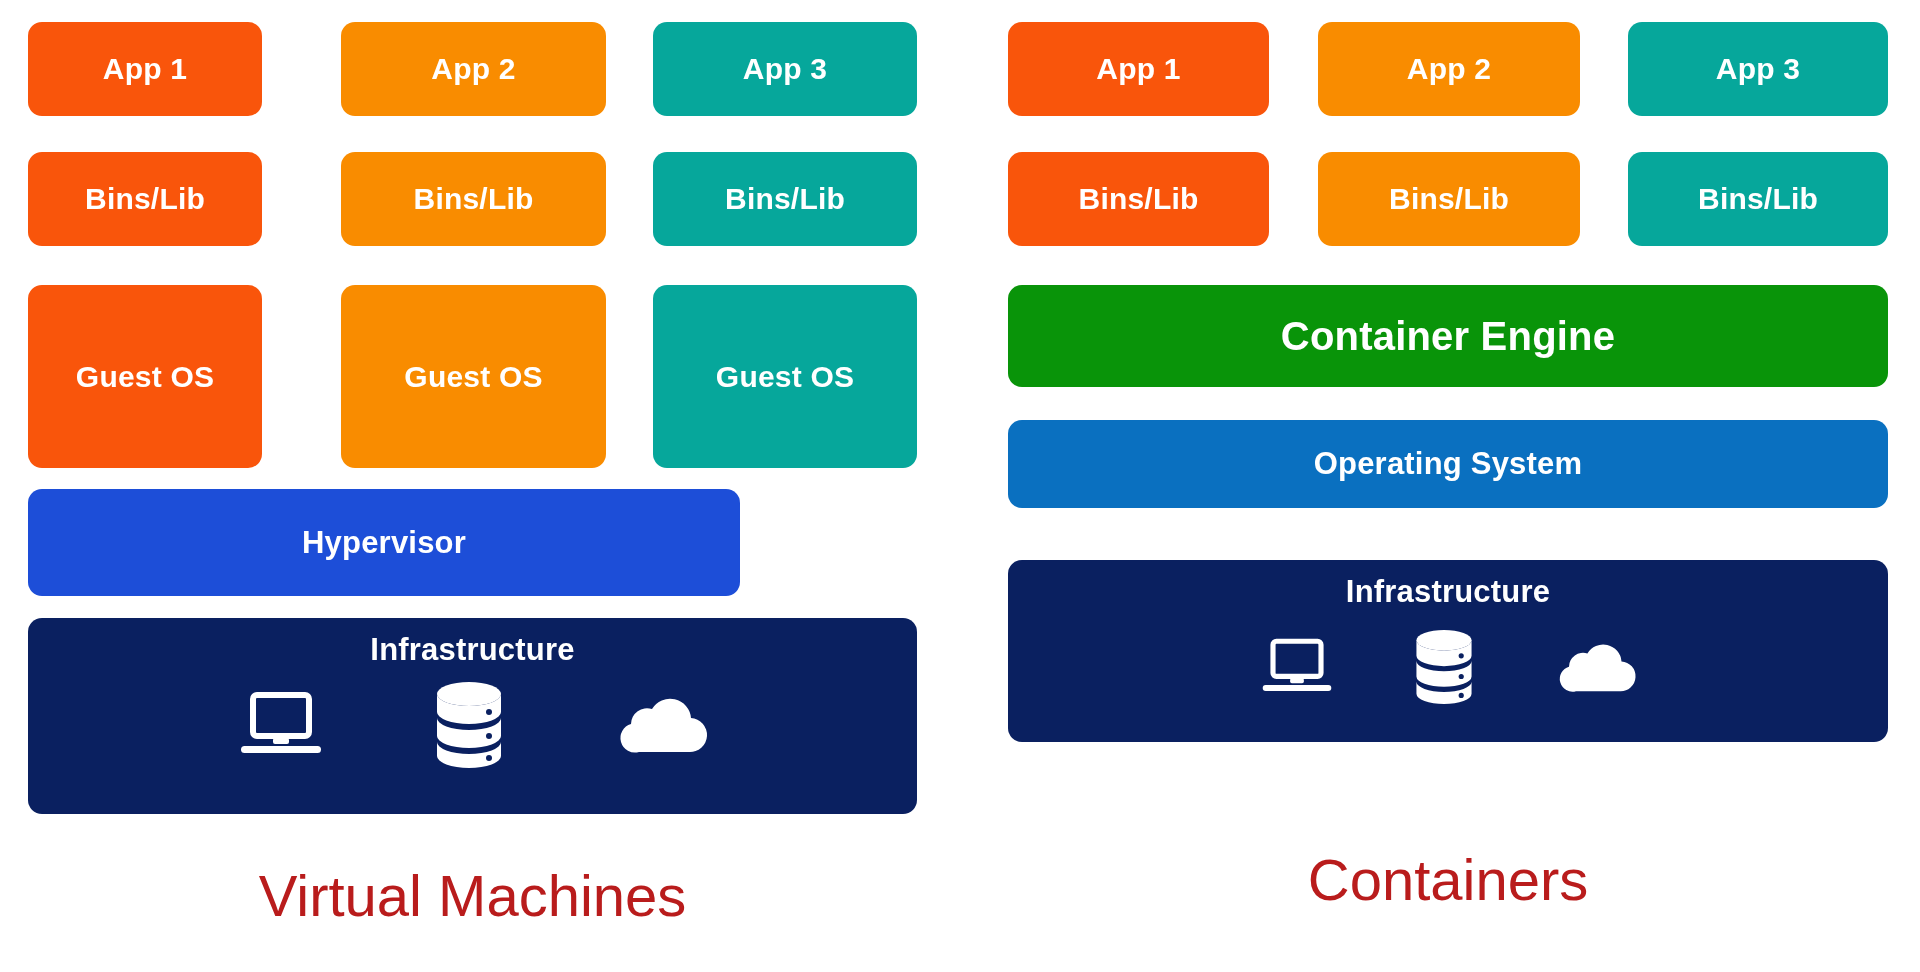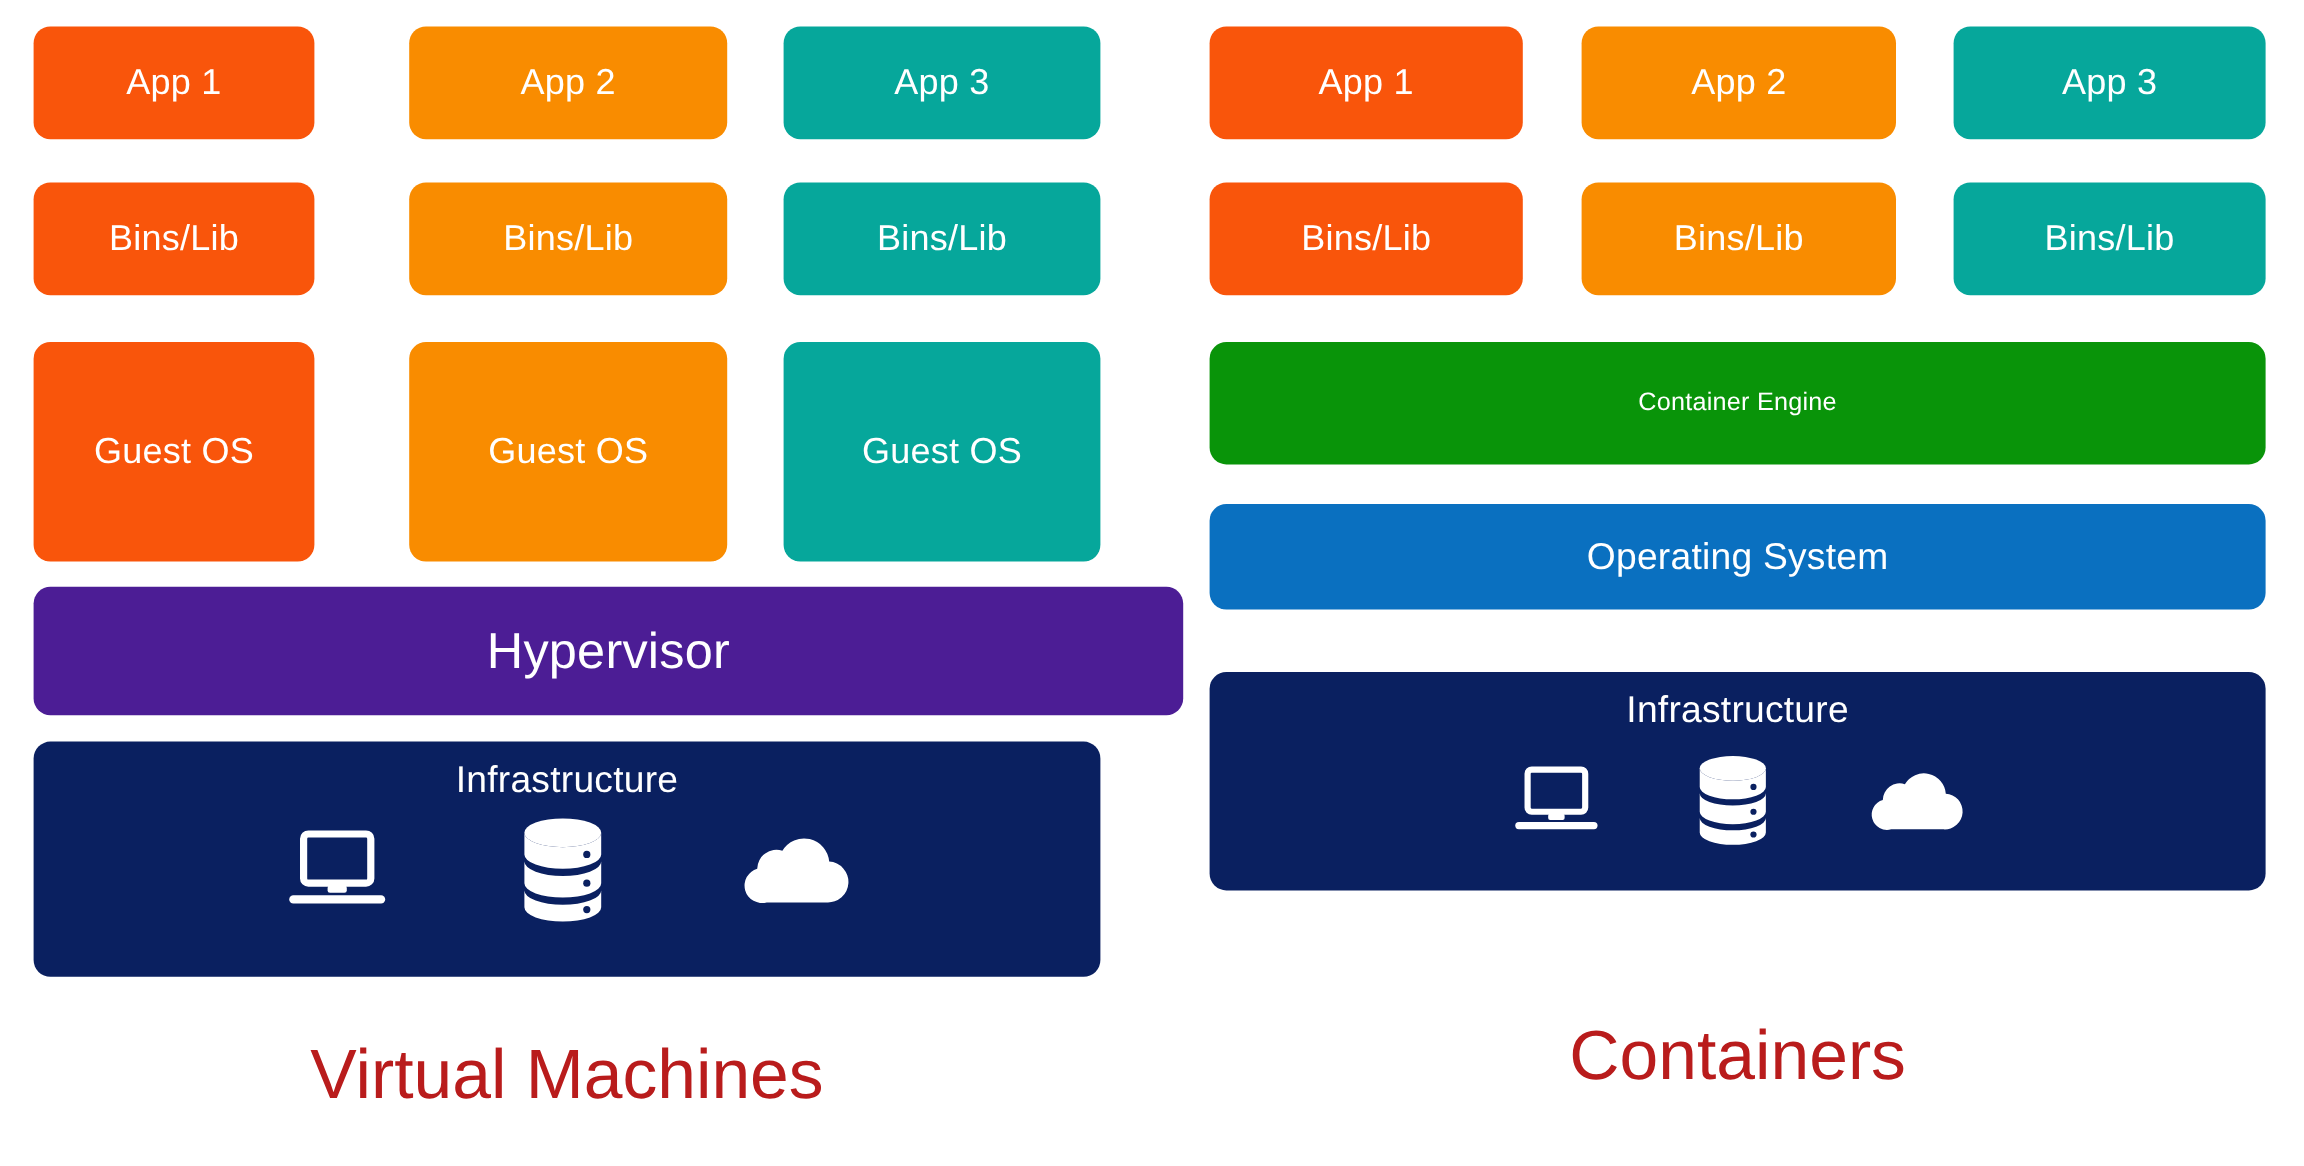--- a/index.html
+++ b/index.html
@@ -28,21 +28,21 @@
   }
 
   .block {
     position: absolute;
     border-radius: 14px;
     display: flex;
     align-items: center;
     justify-content: center;
     color: #ffffff;
     font-family: "Liberation Sans", sans-serif;
-    font-weight: 400;
+    font-weight: 700;
     letter-spacing: 0.2px;
     box-sizing: border-box;
   }
 
   .block.top-label {
     align-items: flex-start;
     padding-top: 14px;
   }
 
   .block-text {
@@ -101,21 +101,21 @@
     <div class="block" style="left:28px; top:285px; width:234px; height:183px; background:#f9550b; font-size:30px;">
       <span class="block-text">Guest OS</span>
     </div>
     <div class="block" style="left:341px; top:285px; width:265px; height:183px; background:#f98c00; font-size:30px;">
       <span class="block-text">Guest OS</span>
     </div>
     <div class="block" style="left:653px; top:285px; width:264px; height:183px; background:#06a79b; font-size:30px;">
       <span class="block-text">Guest OS</span>
     </div>
 
-    <div class="block" style="left:28px; top:489px; width:958px; height:107px; background:#4c1d95; font-size:42px;">
+    <div class="block" style="left:28px; top:489px; width:712px; height:107px; background:#1d4ed8; font-size:31px;">
       <span class="block-text">Hypervisor</span>
     </div>
 
     <div class="block top-label" style="left:28px; top:618px; width:889px; height:196px; background:#0a2060; font-size:31px;">
       <span class="block-text">Infrastructure</span>
     </div>
 
     <div class="icon-row" style="left:235px; top:680px; width:480px; height:90px; gap:110px;">
 
       <span class="icon">
@@ -165,21 +165,21 @@
     <div class="block" style="left:1008px; top:152px; width:261px; height:94px; background:#f9550b; font-size:30px;">
       <span class="block-text">Bins/Lib</span>
     </div>
     <div class="block" style="left:1318px; top:152px; width:262px; height:94px; background:#f98c00; font-size:30px;">
       <span class="block-text">Bins/Lib</span>
     </div>
     <div class="block" style="left:1628px; top:152px; width:260px; height:94px; background:#06a79b; font-size:30px;">
       <span class="block-text">Bins/Lib</span>
     </div>
 
-    <div class="block" style="left:1008px; top:285px; width:880px; height:102px; background:#099409; font-size:21px;">
+    <div class="block" style="left:1008px; top:285px; width:880px; height:102px; background:#099409; font-size:40px;">
       <span class="block-text">Container Engine</span>
     </div>
 
     <div class="block" style="left:1008px; top:420px; width:880px; height:88px; background:#0a70c0; font-size:31px;">
       <span class="block-text">Operating System</span>
     </div>
 
     <div class="block top-label" style="left:1008px; top:560px; width:880px; height:182px; background:#0a2060; font-size:31px;">
       <span class="block-text">Infrastructure</span>
     </div>

